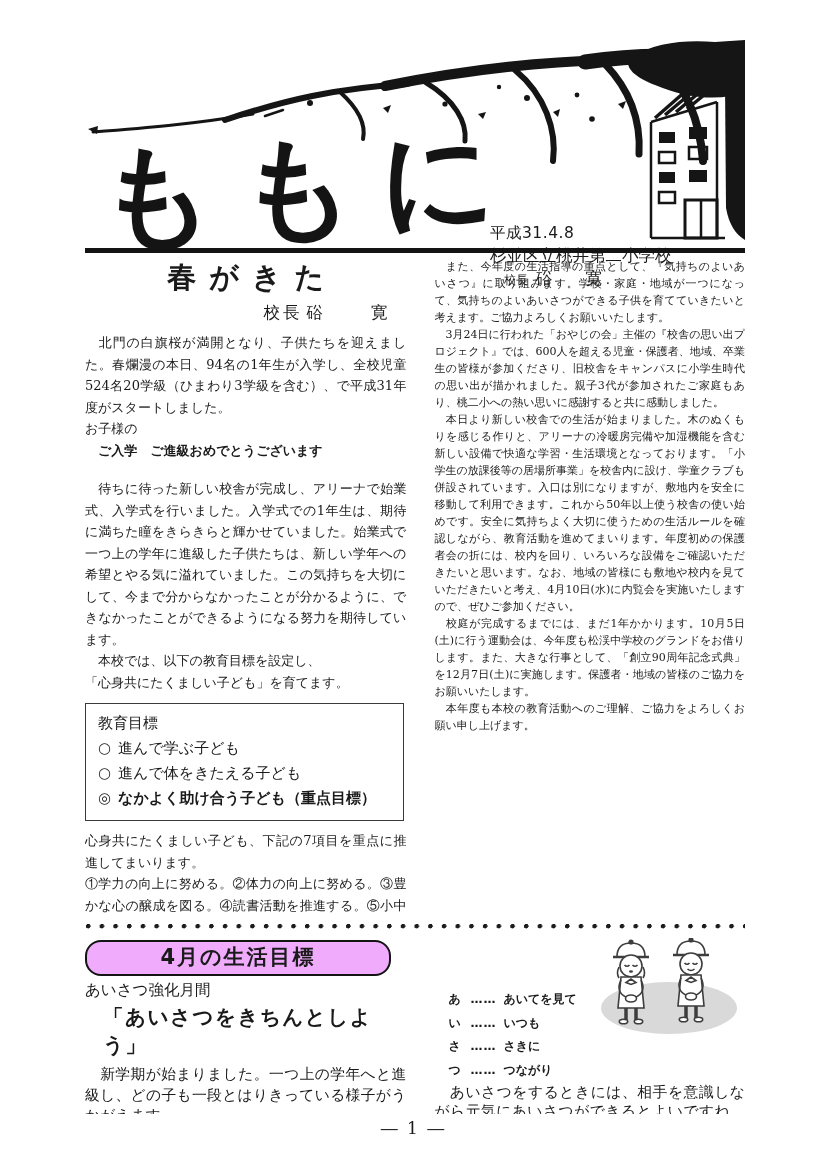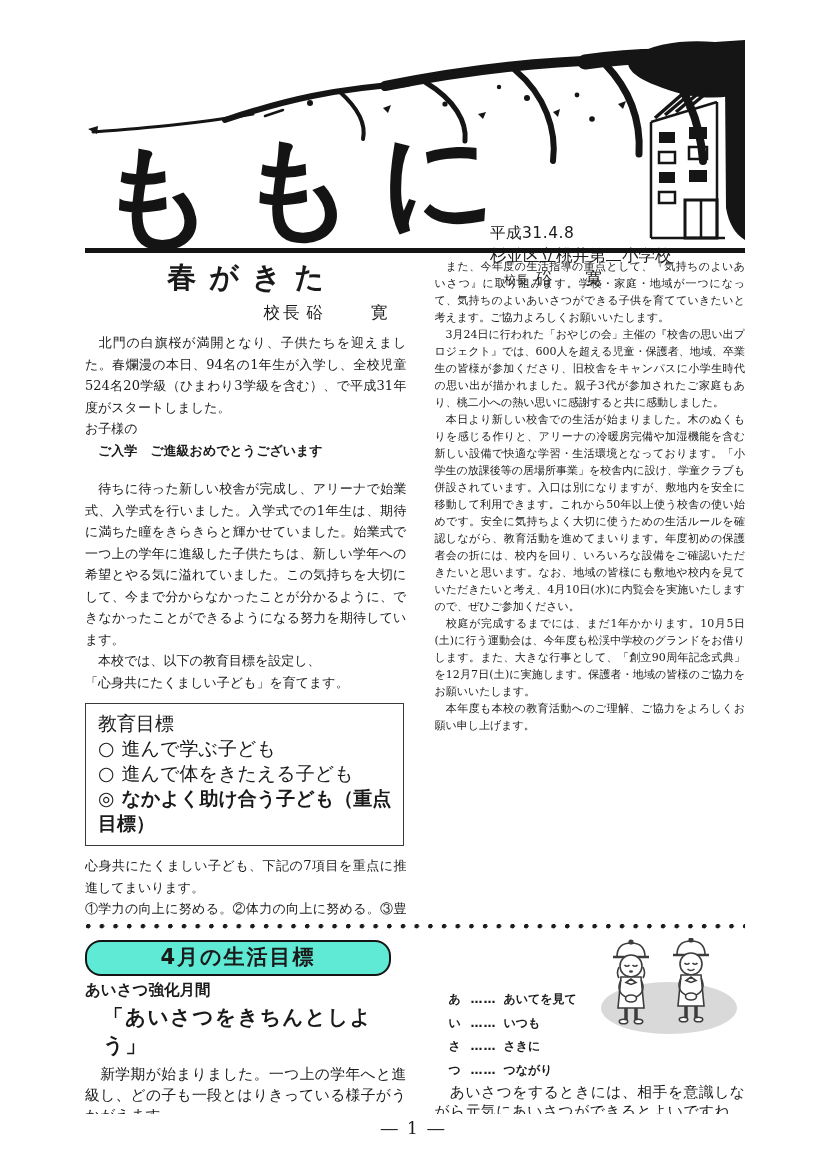--- a/index.html
+++ b/index.html
@@ -35,38 +35,38 @@
   }
   .byline{text-align:right;padding-right:14px;font-size:16.5px;letter-spacing:5px;margin-bottom:8px;}
   .byline .label{letter-spacing:3px;margin-right:4px;}
   .p{margin:0;text-align:justify;}
   .col-left .p{font-size:13px;line-height:21.5px;}
   .col-right .p{font-size:11px;line-height:17px;}
   .bold{font-weight:bold;}
   .gap{height:17px;}
   .goals-box{
     border:1.5px solid #3a3a3a;margin:10px 2px 9px 0;padding:7px 12px 9px 12px;
-    font-size:19px;line-height:25px;
+    font-size:15px;line-height:25px;
   }
   .goals-box .mark{margin-right:7px;}
   
   .dotted{
     position:absolute;left:85px;top:923px;width:660px;height:7px;
     background-image:radial-gradient(circle at 3.2px 3.2px,#1c1c1c 2.1px,rgba(0,0,0,0) 2.5px);
     background-size:13.7px 7px;background-repeat:repeat-x;
   }
   
   .bottom{position:absolute;left:85px;top:938px;width:660px;height:176px;display:flex;overflow:hidden;}
   .gothic{font-family:"DejaVu Sans","Liberation Sans",sans-serif;margin-top:44px;}
   .pill{
     box-sizing:border-box;width:306px;border:2px solid #141414;border-radius:16px;
-    background:#5eead4;text-align:center;font-size:21px;font-weight:bold;
+    background:#f0abfc;text-align:center;font-size:21px;font-weight:bold;
     padding:1px 0 3px 0;letter-spacing:2px;margin:2px 0 4px 0;
   }
-  .subhead{font-size:15.5px;font-weight:bold;margin:2px 0;}
+  .subhead{font-size:15.5px;font-weight:normal;margin:2px 0;}
   .slogan{font-size:20.5px;font-weight:bold;letter-spacing:1.5px;margin:2px 0 5px 18px;}
   .col-left .bp{font-size:14.8px;line-height:20.6px;margin:0;text-align:justify;}
   .col-right .bp{font-size:14.8px;line-height:19.2px;margin:0;text-align:justify;}
   .aisatsu-top{display:flex;align-items:flex-start;}
   .acrostic{flex:1;padding:6px 0 0 14px;font-size:12px;font-weight:bold;line-height:23.5px;}
   .acrostic .kana{display:inline-block;width:20px;}
   .acrostic .sep{margin:0 7px 0 2px;letter-spacing:1px;}
   .children-illust{flex:0 0 152px;margin-top:-2px;}
   .footer{
     position:absolute;left:0;top:1118px;width:827px;text-align:center;

